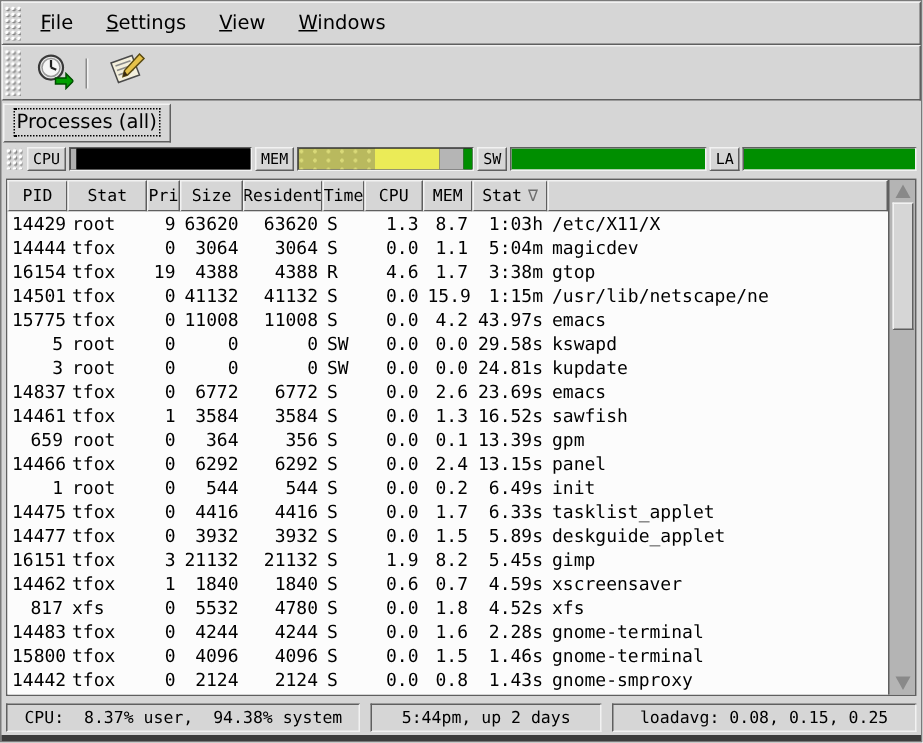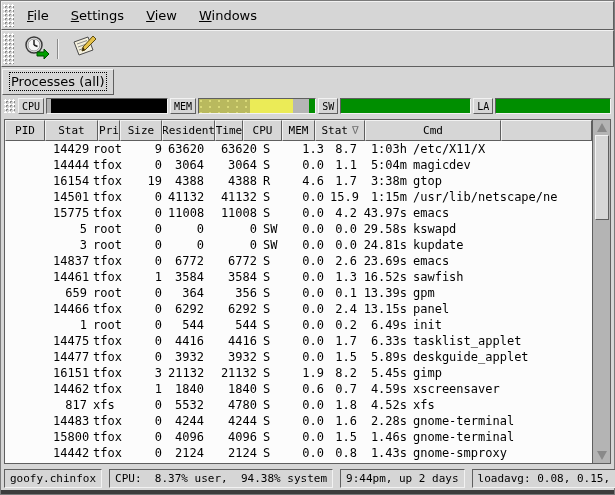--- a/index.html
+++ b/index.html
@@ -47,21 +47,21 @@
   
   .table-outer { flex:1; display:flex; margin:2px 3px 2px 3px;
                  border:1px solid #5f5f5f; background:#fcfcfc; min-height:0; }
   .table-main { flex:1; display:flex; flex-direction:column; min-width:0; }
   .thead { display:flex; height:21px; flex:0 0 21px; }
   .th { background:#d6d6d6; font-family:"DejaVu Sans Mono", monospace; font-size:11px;
         display:flex; align-items:center; justify-content:center; white-space:pre;
         overflow:hidden; }
   .th .sort-glyph { color:#6e6e6e; margin-left:4px; font-size:11px; }
   .th-filler { flex:1; background:#d6d6d6; }
-  .tbody { flex:1; overflow:hidden; background:#fcfcfc;margin-left:45px; }
+  .tbody { flex:1; overflow:hidden; background:#fcfcfc; }
   .row { display:flex; height:16px; line-height:16px;
          font-family:"DejaVu Sans Mono", monospace; font-size:12px; white-space:pre; }
   .cell { padding:0 3px; overflow:visible; }
   .cell.r { text-align:right; } .cell.l { text-align:left; }
   .cell.cmd { flex:1; }
   
   .vscroll { width:18px; flex:0 0 18px; background:#b4b4b4; position:relative;
              border-left:1px solid #5f5f5f; display:flex; flex-direction:column;
              align-items:center; }
   .sb-btn { height:15px; width:100%; display:flex; align-items:center;
@@ -159,21 +159,20 @@
       <div class="thead">
           <div class="th raised" style="width: 40px; flex: 0 0 40px;"><span>PID</span></div>
           <div class="th raised" style="width: 53px; flex: 0 0 53px;"><span>Stat</span></div>
           <div class="th raised" style="width: 22px; flex: 0 0 22px;"><span>Pri</span></div>
           <div class="th raised" style="width: 42px; flex: 0 0 42px;"><span>Size</span></div>
           <div class="th raised" style="width: 53px; flex: 0 0 53px;"><span>Resident</span></div>
           <div class="th raised" style="width: 28px; flex: 0 0 28px;"><span>Time</span></div>
           <div class="th raised" style="width: 39px; flex: 0 0 39px;"><span>CPU</span></div>
           <div class="th raised" style="width: 33px; flex: 0 0 33px;"><span>MEM</span></div>
           <div class="th raised" style="width: 50px; flex: 0 0 50px;"><span>Stat</span><span class="sort-glyph">∇</span></div>
-          <div class="th raised" style="width: 136px; flex: 0 0 136px;"><span>Cmd</span></div>
           <div class="th-filler raised"></div>
         </div>
       <div class="tbody">
           <div class="row"><div class="cell r" style="width: 40px; flex: 0 0 40px;">14429</div><div class="cell l" style="width: 53px; flex: 0 0 53px;">root</div><div class="cell r" style="width: 22px; flex: 0 0 22px;">9</div><div class="cell r" style="width: 42px; flex: 0 0 42px;">63620</div><div class="cell r" style="width: 53px; flex: 0 0 53px;">63620</div><div class="cell l" style="width: 28px; flex: 0 0 28px;">S</div><div class="cell r" style="width: 39px; flex: 0 0 39px;">1.3</div><div class="cell r" style="width: 33px; flex: 0 0 33px;">8.7</div><div class="cell r" style="width: 50px; flex: 0 0 50px;">1:03h</div><div class="cell l cmd">/etc/X11/X</div></div>
           <div class="row"><div class="cell r" style="width: 40px; flex: 0 0 40px;">14444</div><div class="cell l" style="width: 53px; flex: 0 0 53px;">tfox</div><div class="cell r" style="width: 22px; flex: 0 0 22px;">0</div><div class="cell r" style="width: 42px; flex: 0 0 42px;">3064</div><div class="cell r" style="width: 53px; flex: 0 0 53px;">3064</div><div class="cell l" style="width: 28px; flex: 0 0 28px;">S</div><div class="cell r" style="width: 39px; flex: 0 0 39px;">0.0</div><div class="cell r" style="width: 33px; flex: 0 0 33px;">1.1</div><div class="cell r" style="width: 50px; flex: 0 0 50px;">5:04m</div><div class="cell l cmd">magicdev</div></div>
           <div class="row"><div class="cell r" style="width: 40px; flex: 0 0 40px;">16154</div><div class="cell l" style="width: 53px; flex: 0 0 53px;">tfox</div><div class="cell r" style="width: 22px; flex: 0 0 22px;">19</div><div class="cell r" style="width: 42px; flex: 0 0 42px;">4388</div><div class="cell r" style="width: 53px; flex: 0 0 53px;">4388</div><div class="cell l" style="width: 28px; flex: 0 0 28px;">R</div><div class="cell r" style="width: 39px; flex: 0 0 39px;">4.6</div><div class="cell r" style="width: 33px; flex: 0 0 33px;">1.7</div><div class="cell r" style="width: 50px; flex: 0 0 50px;">3:38m</div><div class="cell l cmd">gtop</div></div>
           <div class="row"><div class="cell r" style="width: 40px; flex: 0 0 40px;">14501</div><div class="cell l" style="width: 53px; flex: 0 0 53px;">tfox</div><div class="cell r" style="width: 22px; flex: 0 0 22px;">0</div><div class="cell r" style="width: 42px; flex: 0 0 42px;">41132</div><div class="cell r" style="width: 53px; flex: 0 0 53px;">41132</div><div class="cell l" style="width: 28px; flex: 0 0 28px;">S</div><div class="cell r" style="width: 39px; flex: 0 0 39px;">0.0</div><div class="cell r" style="width: 33px; flex: 0 0 33px;">15.9</div><div class="cell r" style="width: 50px; flex: 0 0 50px;">1:15m</div><div class="cell l cmd">/usr/lib/netscape/ne</div></div>
           <div class="row"><div class="cell r" style="width: 40px; flex: 0 0 40px;">15775</div><div class="cell l" style="width: 53px; flex: 0 0 53px;">tfox</div><div class="cell r" style="width: 22px; flex: 0 0 22px;">0</div><div class="cell r" style="width: 42px; flex: 0 0 42px;">11008</div><div class="cell r" style="width: 53px; flex: 0 0 53px;">11008</div><div class="cell l" style="width: 28px; flex: 0 0 28px;">S</div><div class="cell r" style="width: 39px; flex: 0 0 39px;">0.0</div><div class="cell r" style="width: 33px; flex: 0 0 33px;">4.2</div><div class="cell r" style="width: 50px; flex: 0 0 50px;">43.97s</div><div class="cell l cmd">emacs</div></div>
           <div class="row"><div class="cell r" style="width: 40px; flex: 0 0 40px;">5</div><div class="cell l" style="width: 53px; flex: 0 0 53px;">root</div><div class="cell r" style="width: 22px; flex: 0 0 22px;">0</div><div class="cell r" style="width: 42px; flex: 0 0 42px;">0</div><div class="cell r" style="width: 53px; flex: 0 0 53px;">0</div><div class="cell l" style="width: 28px; flex: 0 0 28px;">SW</div><div class="cell r" style="width: 39px; flex: 0 0 39px;">0.0</div><div class="cell r" style="width: 33px; flex: 0 0 33px;">0.0</div><div class="cell r" style="width: 50px; flex: 0 0 50px;">29.58s</div><div class="cell l cmd">kswapd</div></div>
           <div class="row"><div class="cell r" style="width: 40px; flex: 0 0 40px;">3</div><div class="cell l" style="width: 53px; flex: 0 0 53px;">root</div><div class="cell r" style="width: 22px; flex: 0 0 22px;">0</div><div class="cell r" style="width: 42px; flex: 0 0 42px;">0</div><div class="cell r" style="width: 53px; flex: 0 0 53px;">0</div><div class="cell l" style="width: 28px; flex: 0 0 28px;">SW</div><div class="cell r" style="width: 39px; flex: 0 0 39px;">0.0</div><div class="cell r" style="width: 33px; flex: 0 0 33px;">0.0</div><div class="cell r" style="width: 50px; flex: 0 0 50px;">24.81s</div><div class="cell l cmd">kupdate</div></div>
@@ -198,20 +197,19 @@
       </div>
       <div class="sb-thumb raised"></div>
       <div class="sb-trough"></div>
       <div class="sb-btn">
         <div class="tri-down"></div>
       </div>
     </div>
   </div>
 
   <div class="statusbar">
-    <div class="status-panel sunken sp-host">goofy.chinfox</div>
     <div class="status-panel sunken sp-cpu">CPU:  8.37% user,  94.38% system</div>
-    <div class="status-panel sunken sp-time">9:44pm, up 2 days</div>
+    <div class="status-panel sunken sp-time">5:44pm, up 2 days</div>
     <div class="status-panel sunken sp-load">loadavg: 0.08, 0.15, 0.25</div>
   </div>
   <div class="window-bottom"></div>
 
 </div>
 
 </body></html>

